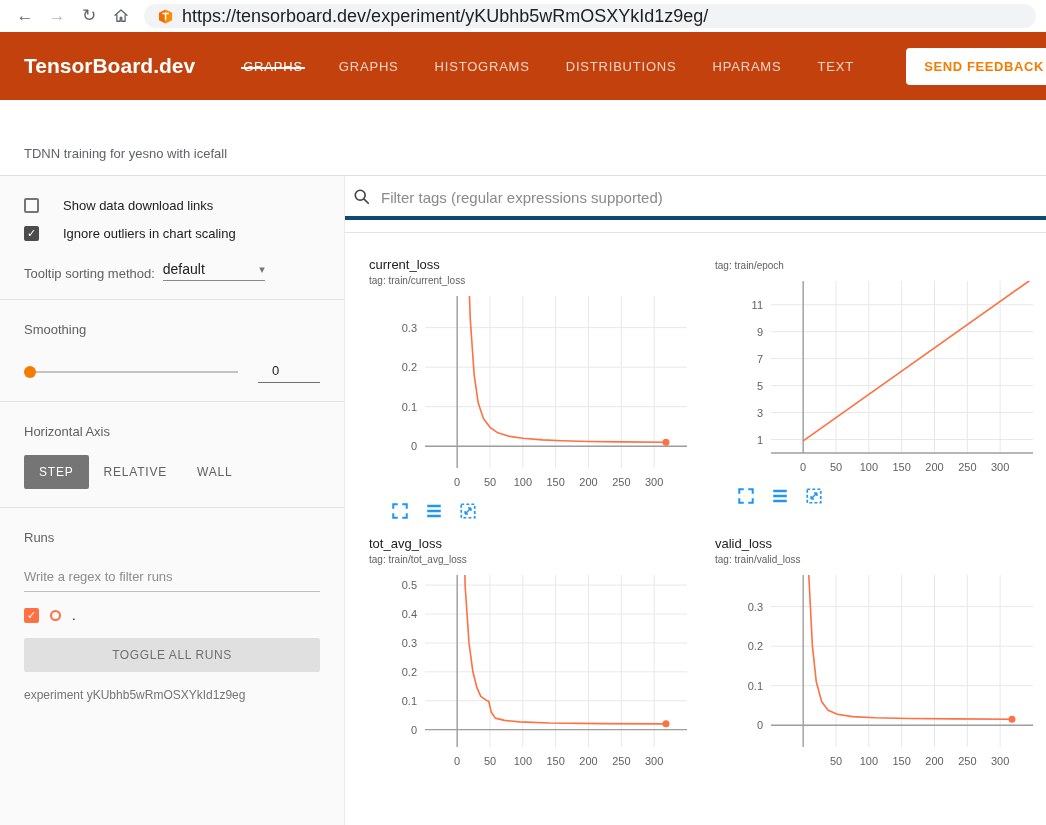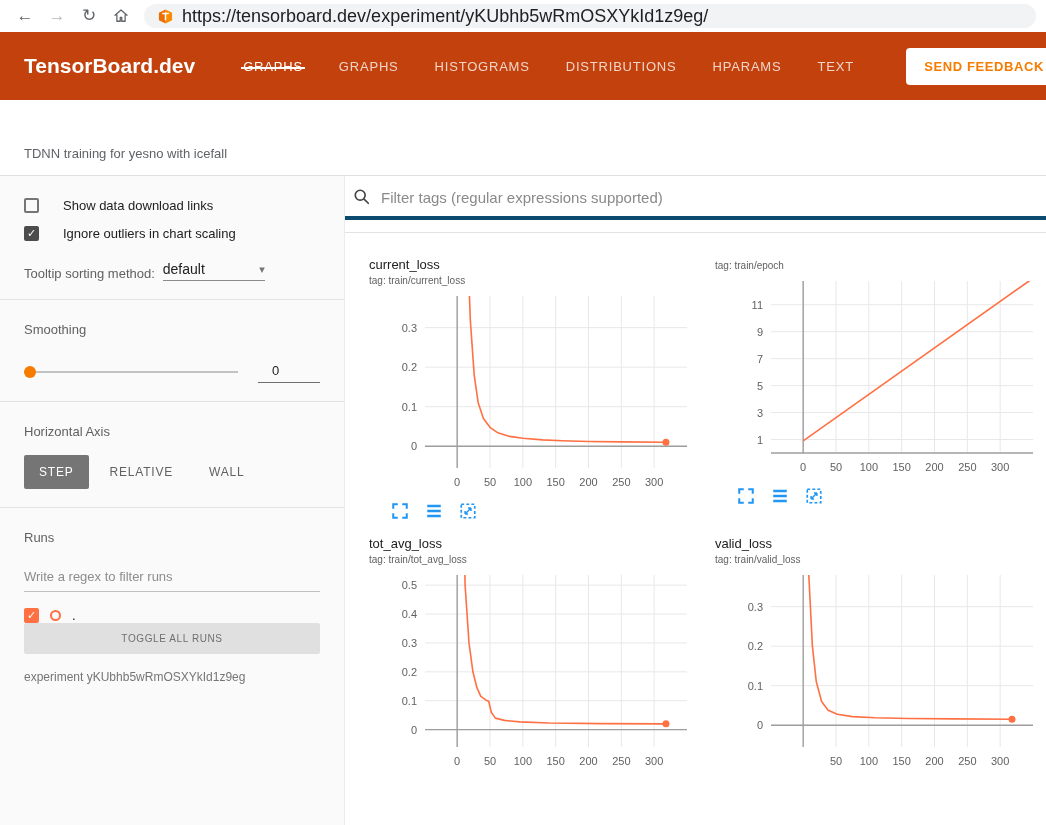--- a/index.html
+++ b/index.html
@@ -40,29 +40,29 @@
   .tooltip-row { margin-top:20px; font-size:13px; color:#616161; display:flex; align-items:flex-end; }
   .dropdown { margin-left:8px; width:102px; border-bottom:1px solid #8a8a8a; display:flex; justify-content:space-between; align-items:center; padding-bottom:3px; color:#212121; font-size:14px; cursor:pointer; }
   .caret { color:#757575; font-size:11px; }
 
   .section-label { font-size:13px; color:#616161; }
   .slider-row { display:flex; align-items:center; margin-top:24px; gap:20px; }
   .slider { flex:1; height:2px; background:#c3c3c3; position:relative; cursor:pointer; }
   .slider-thumb { position:absolute; left:0; top:-5px; width:12px; height:12px; border-radius:50%; background:#f57c00; cursor:grab; }
   .num-input { width:62px; border:none; border-bottom:1px solid #6f6f6f; background:transparent; font-size:13px; color:#212121; padding:2px 0 4px 14px; outline:none; }
 
-  .axis-btns { display:flex; gap:6px; margin-top:16px; }
+  .axis-btns { display:flex; margin-top:16px; }
   .axis-btn { font-size:12px; letter-spacing:.8px; padding:10px 15px; border:none; background:transparent; color:#616161; border-radius:2px; cursor:pointer; font-weight:500; }
   .axis-btn.active { background:#757575; color:#fff; }
 
   .regex-input { width:100%; border:none; border-bottom:1px solid #c0c0c0; background:transparent; font-size:13px; color:#212121; padding:8px 0 7px; margin-top:16px; outline:none; }
   .regex-input::placeholder { color:#8d8d8d; }
   .run-row { display:flex; align-items:center; margin-top:16px; gap:11px; font-size:13px; color:#212121; cursor:pointer; }
   .run-circle { width:11px; height:11px; border-radius:50%; border:2px solid #ff7043; background:transparent; }
-  .toggle-all { width:100%; background:#e0e0e0; border:none; color:#6f6f6f; font-size:10px; letter-spacing:.6px; padding:10px 0; border-radius:2px; cursor:pointer; font-weight:500; }
+  .toggle-all { margin-top:15px; width:100%; background:#e0e0e0; border:none; color:#6f6f6f; font-size:12px; letter-spacing:.6px; padding:10px 0; border-radius:2px; cursor:pointer; font-weight:500; }
   .exp-caption { margin-top:16px; font-size:12px; color:#757575; }
 
   
   .main { flex:1; display:flex; flex-direction:column; overflow:hidden; background:#fff; }
   .filter-row { display:flex; align-items:center; gap:10px; padding:12px 0 10px 8px; border-bottom:4px solid #0c4a6e; }
   .filter-input { flex:1; border:none; background:transparent; font-size:15px; color:#424242; outline:none; }
   .filter-input::placeholder { color:#8a8a8a; }
 
   .tag-section { margin-top:12px; border-top:1px solid #e3e3e3; flex:1; overflow:hidden; }
   .tag-header { padding:14px 18px; font-size:14px; color:#212121; border-bottom:1px solid #e3e3e3; cursor:pointer; }

